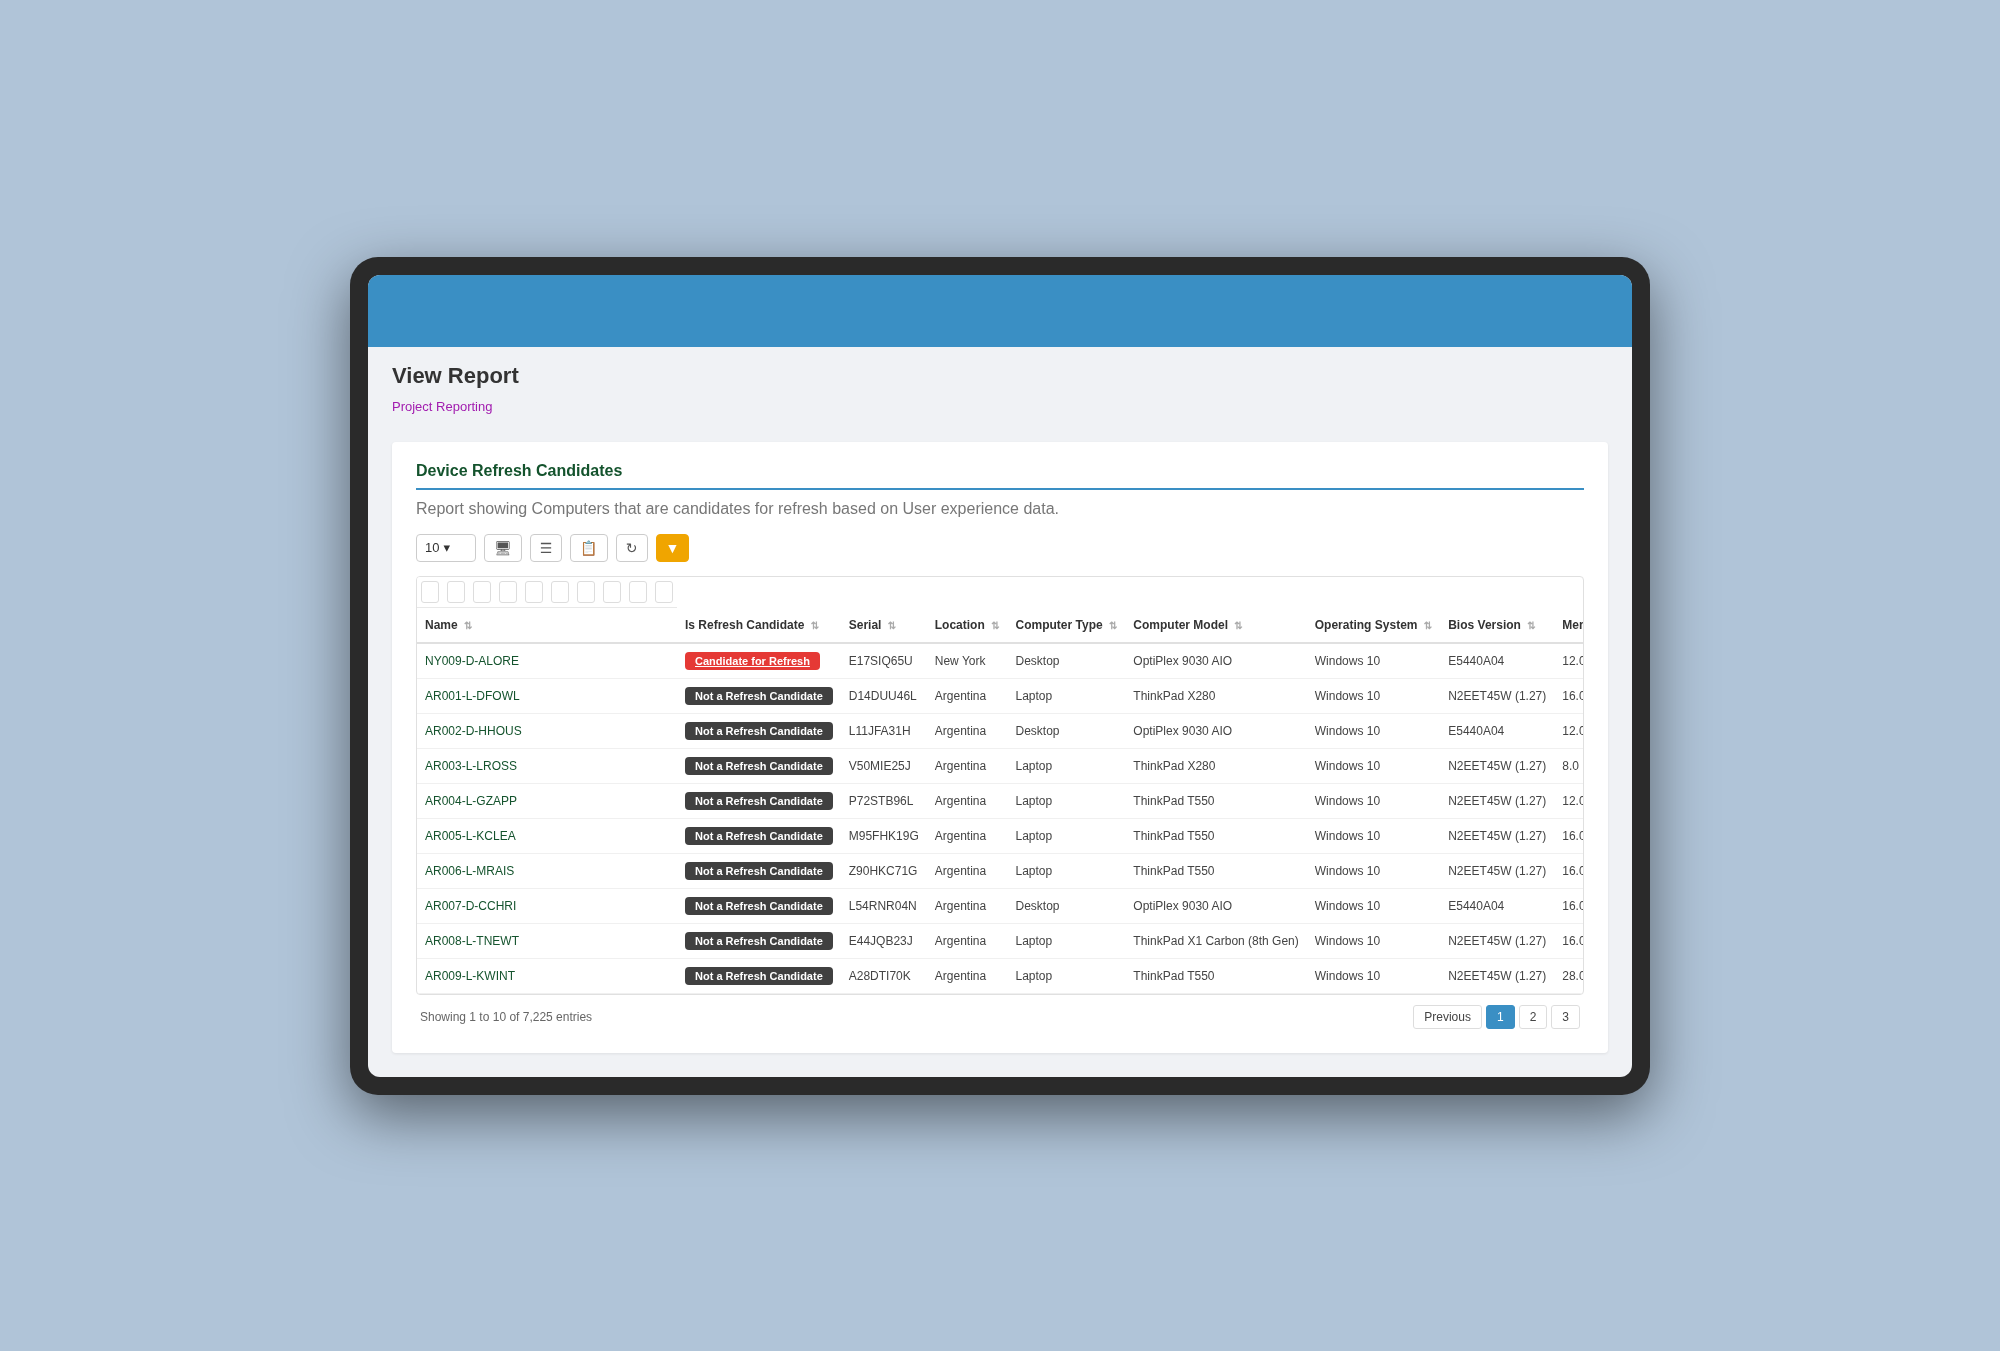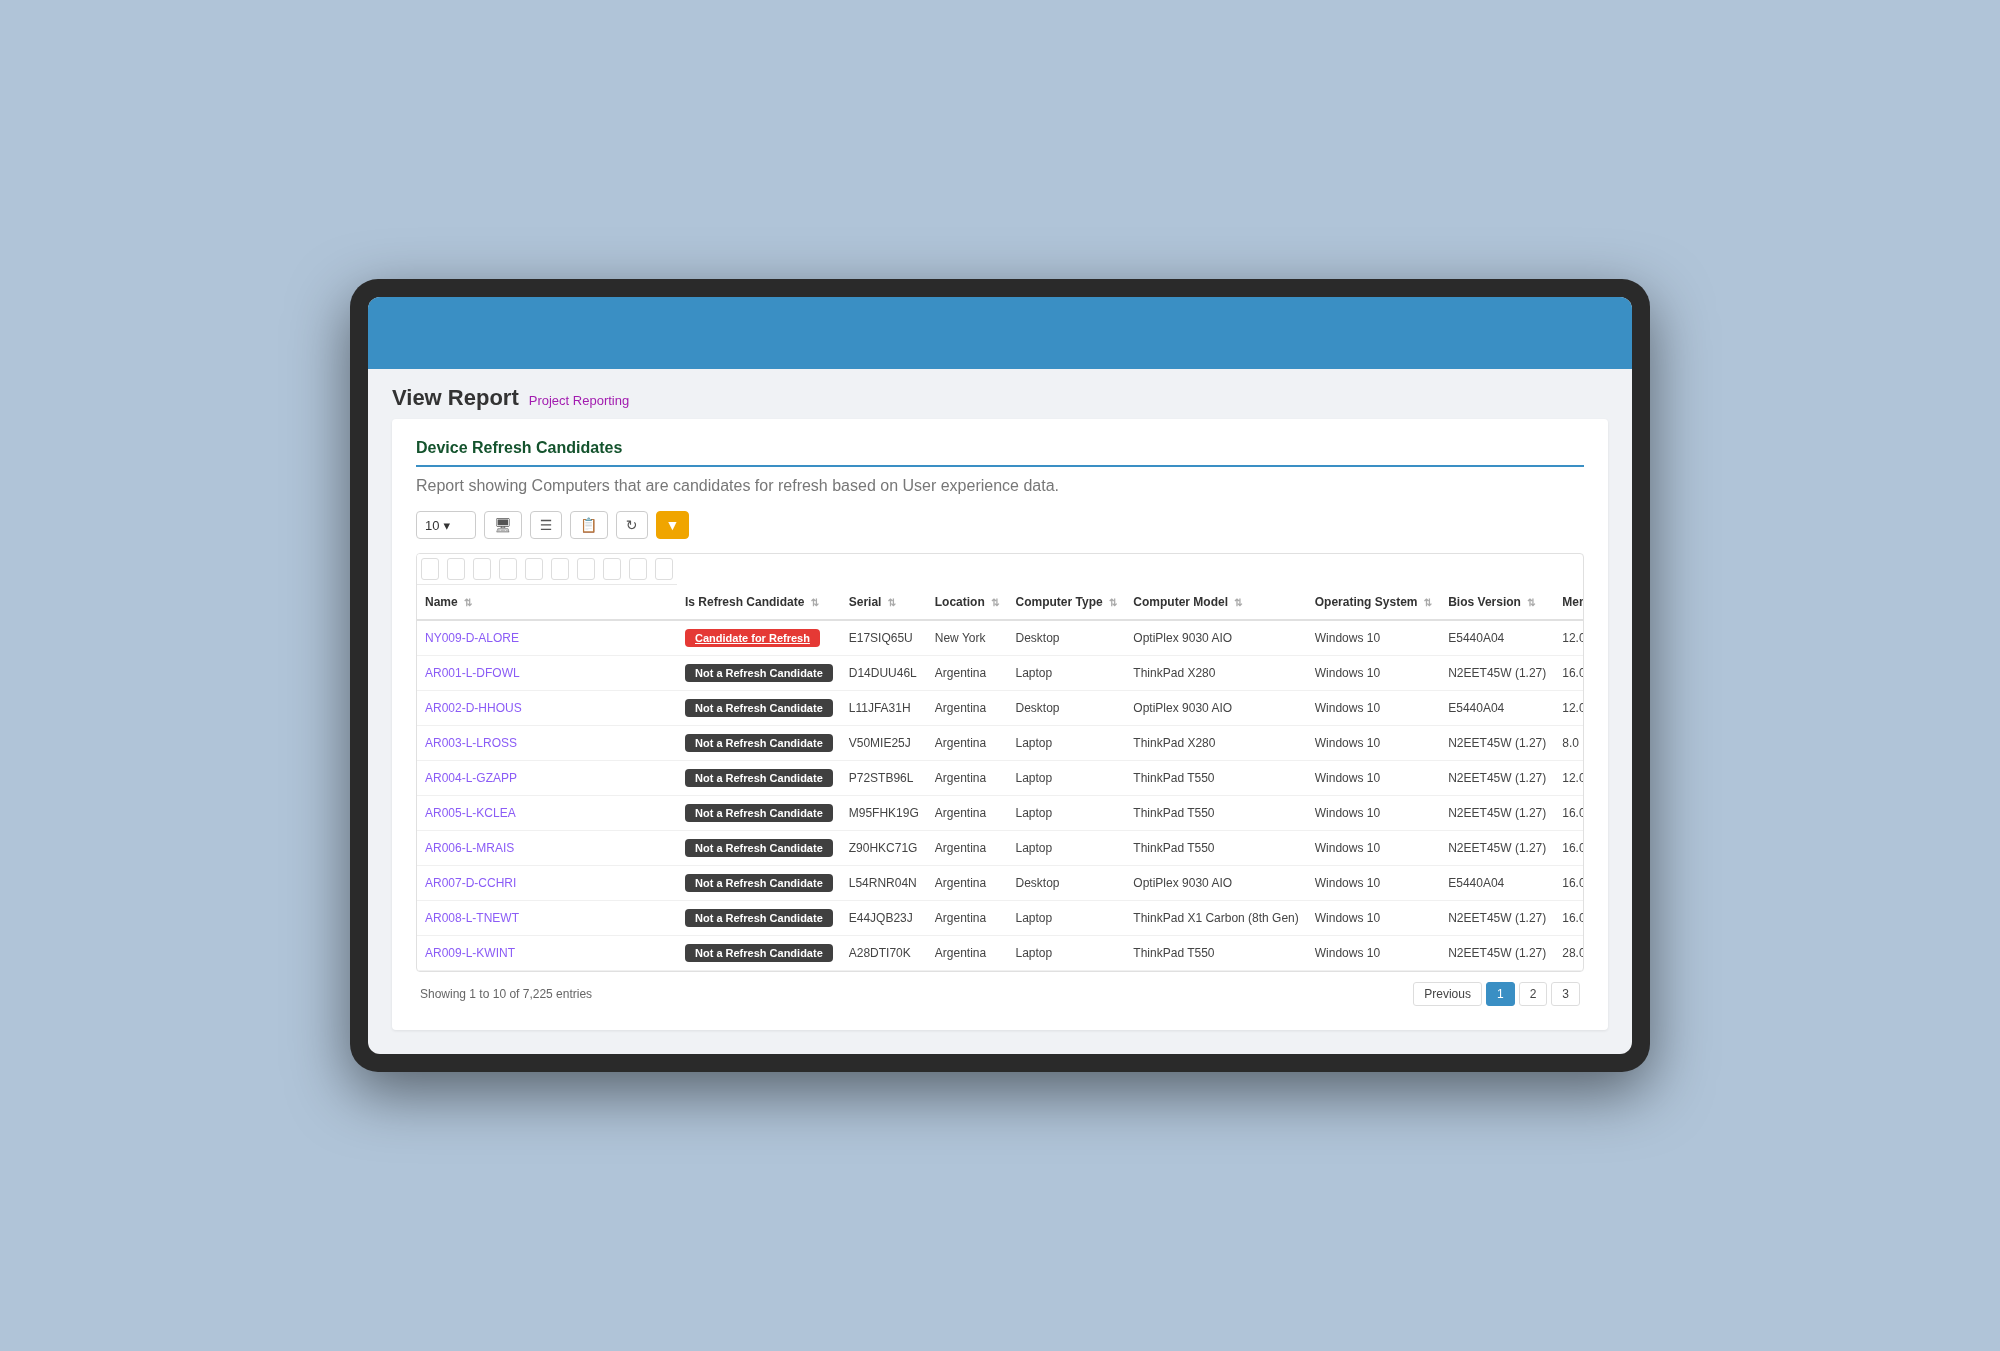--- a/index.html
+++ b/index.html
@@ -36,22 +36,23 @@
       background: #fff;
       margin: 0 24px 24px 24px;
       border-radius: 4px;
       padding: 20px 24px 24px;
       box-shadow: 0 1px 3px rgba(0,0,0,0.08);
     }
     .page-header {
       display: flex;
       align-items: baseline;
       gap: 10px;
-      padding: 16px 24px 8px;
+      padding: 16px 24px 28px;
       background: #f0f2f5;
+      flex-direction: column;
     }
     .page-title {
       font-size: 22px;
       font-weight: 600;
       color: #333;
     }
     .page-subtitle {
       font-size: 13px;
       color: #a21caf;
     }
@@ -152,21 +153,21 @@
     tbody tr {
       border-bottom: 1px solid #f0f0f0;
     }
     tbody td {
       padding: 8px 8px;
       font-size: 12px;
       color: #444;
       white-space: nowrap;
     }
     .name-link {
-      color: #8b5cf6;
+      color: #14532d;
       text-decoration: none;
       cursor: pointer;
     }
     .badge {
       display: inline-block;
       padding: 3px 10px;
       border-radius: 4px;
       font-size: 11px;
       font-weight: 600;
       color: #fff;

